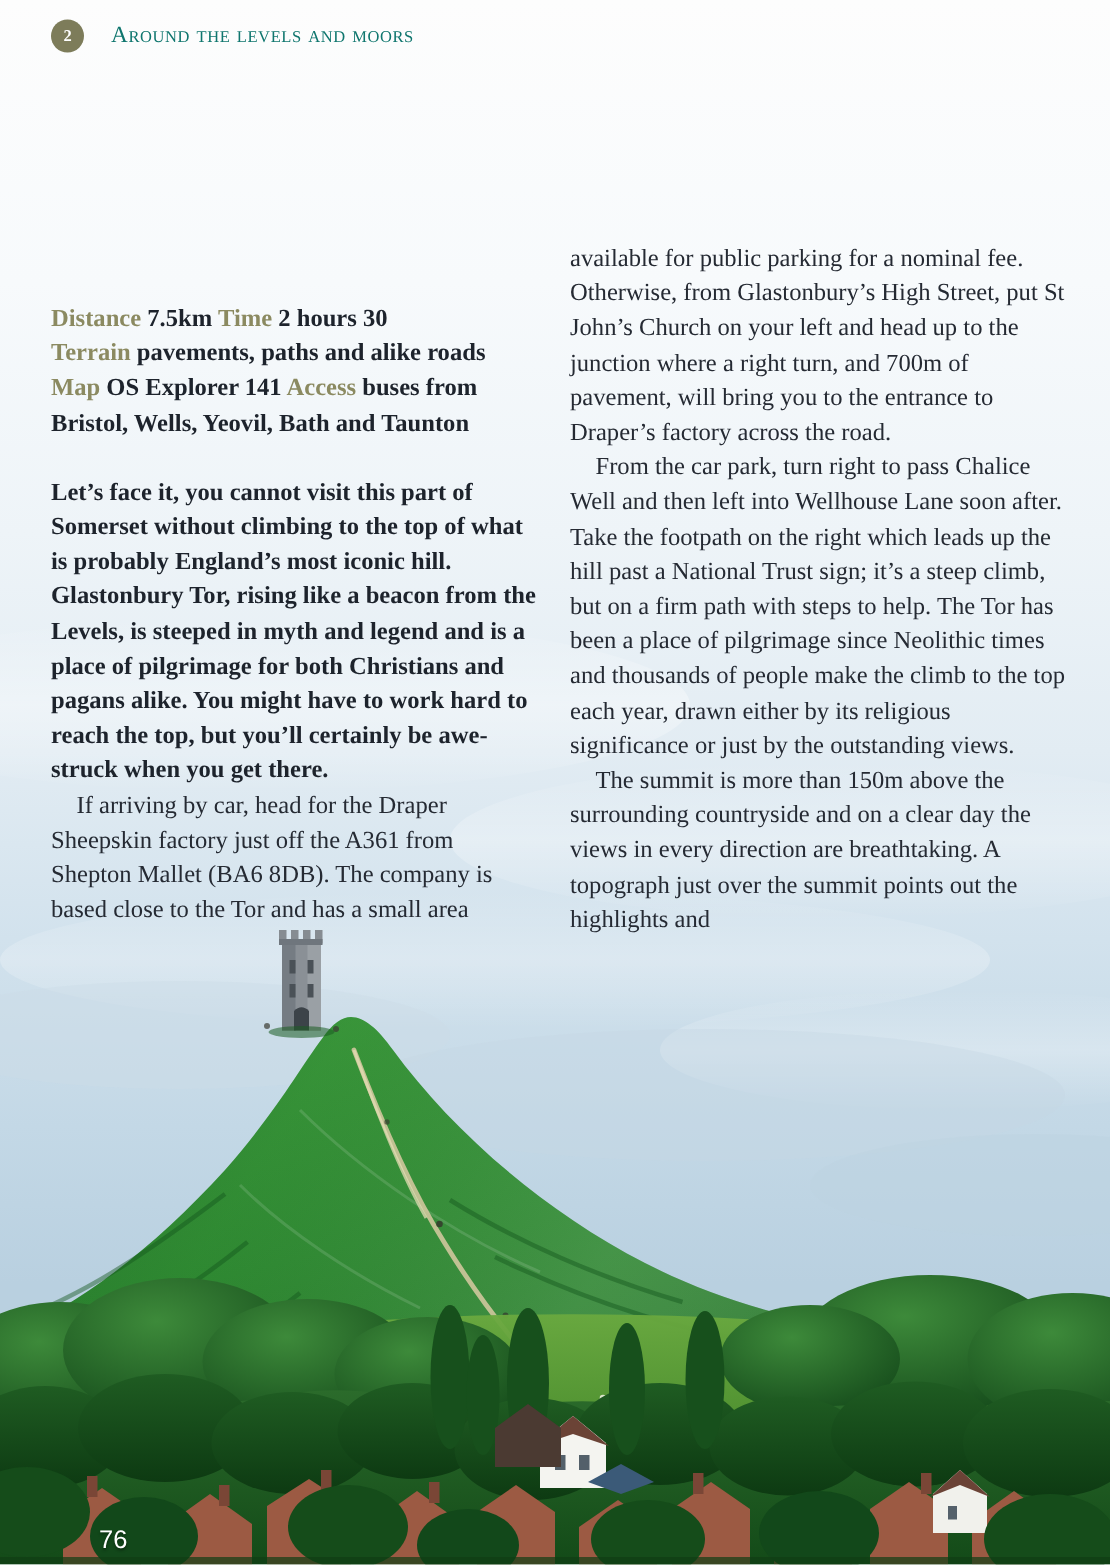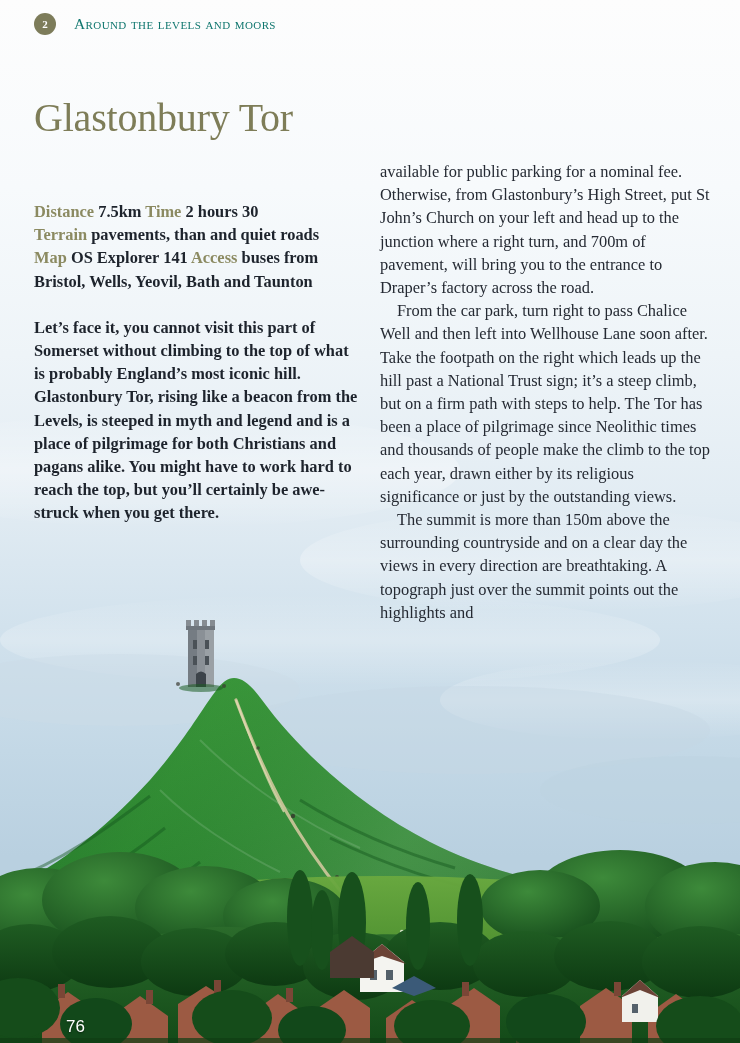--- a/index.html
+++ b/index.html
@@ -346,41 +346,41 @@
     </svg>
   </div>
 
   <div class="content">
 
     <div class="runhead">
       <span class="chapter-badge">2</span>
       <span class="runhead-title">Around the Levels and Moors</span>
     </div>
 
-    <h1 class="page-title">Glastonbury Tor</h1>
 
     <div class="col col-left">
 
       <p class="meta">
         <span class="lbl">Distance</span>
         <span>7.5km</span>
         <span class="lbl">Time</span>
         <span>2 hours 30</span>
         <br>
         <span class="lbl">Terrain</span>
-        <span>pavements, than and quiet roads</span>
+        <span>pavements, paths and alike roads</span>
         <br>
         <span class="lbl">Map</span>
         <span>OS Explorer 141</span>
         <span class="lbl">Access</span>
         <span>buses from Bristol, Wells, Yeovil, Bath and Taunton</span>
       </p>
 
       <p class="lede">Let’s face it, you cannot visit this part of Somerset without climbing to the top of what is probably England’s most iconic hill. Glastonbury Tor, rising like a beacon from the Levels, is steeped in myth and legend and is a place of pilgrimage for both Christians and pagans alike. You might have to work hard to reach the top, but you’ll certainly be awe-struck when you get there.</p>
 
+      <p class="body">If arriving by car, head for the Draper Sheepskin factory just off the A361 from Shepton Mallet (BA6 8DB). The company is based close to the Tor and has a small area</p>
     </div>
 
     <div class="col col-right">
       <p class="body noindent">available for public parking for a nominal fee. Otherwise, from Glastonbury’s High Street, put St John’s Church on your left and head up to the junction where a right turn, and 700m of pavement, will bring you to the entrance to Draper’s factory across the road.</p>
       <p class="body">From the car park, turn right to pass Chalice Well and then left into Wellhouse Lane soon after. Take the footpath on the right which leads up the hill past a National Trust sign; it’s a steep climb, but on a firm path with steps to help. The Tor has been a place of pilgrimage since Neolithic times and thousands of people make the climb to the top each year, drawn either by its religious significance or just by the outstanding views.</p>
       <p class="body">The summit is more than 150m above the surrounding countryside and on a clear day the views in every direction are breathtaking. A topograph just over the summit points out the highlights and</p>
     </div>
 
     <div class="folio">76</div>
   </div>

